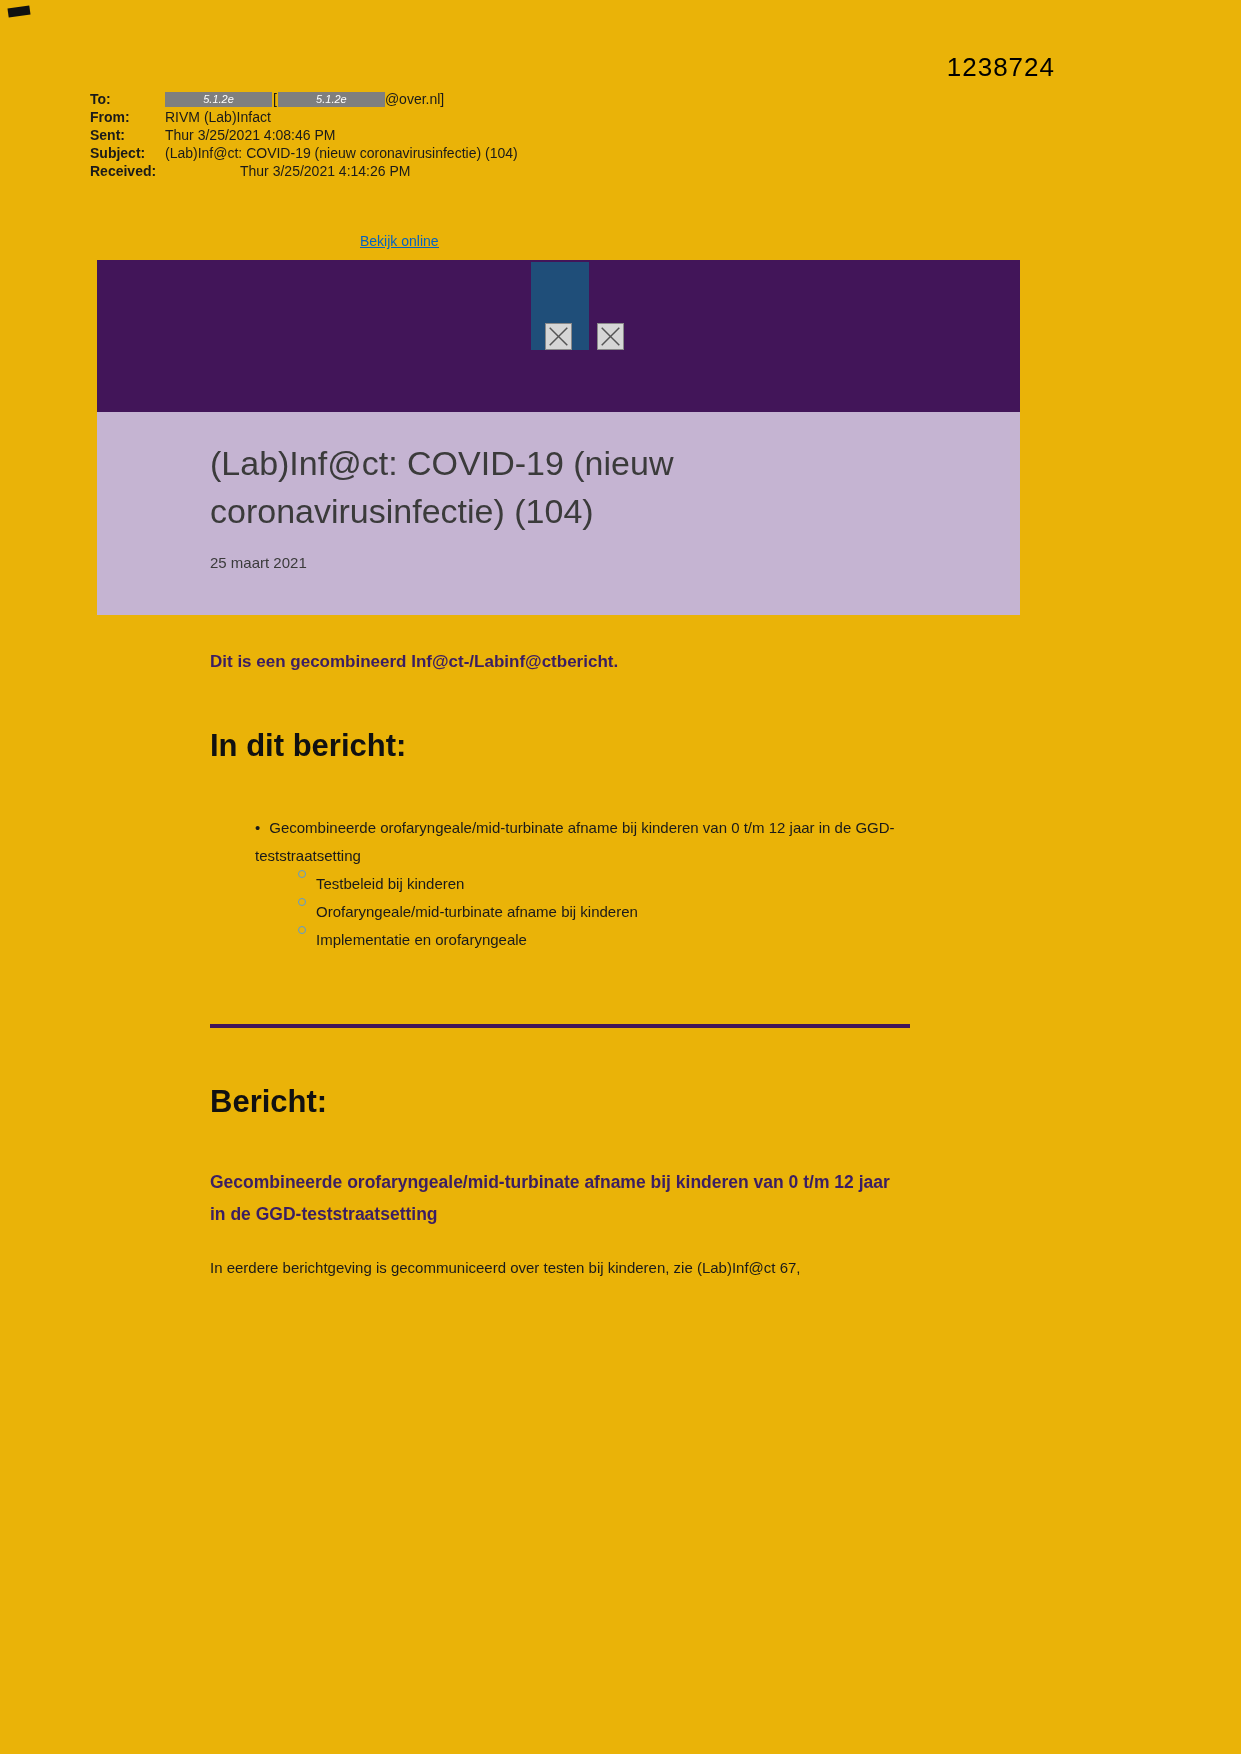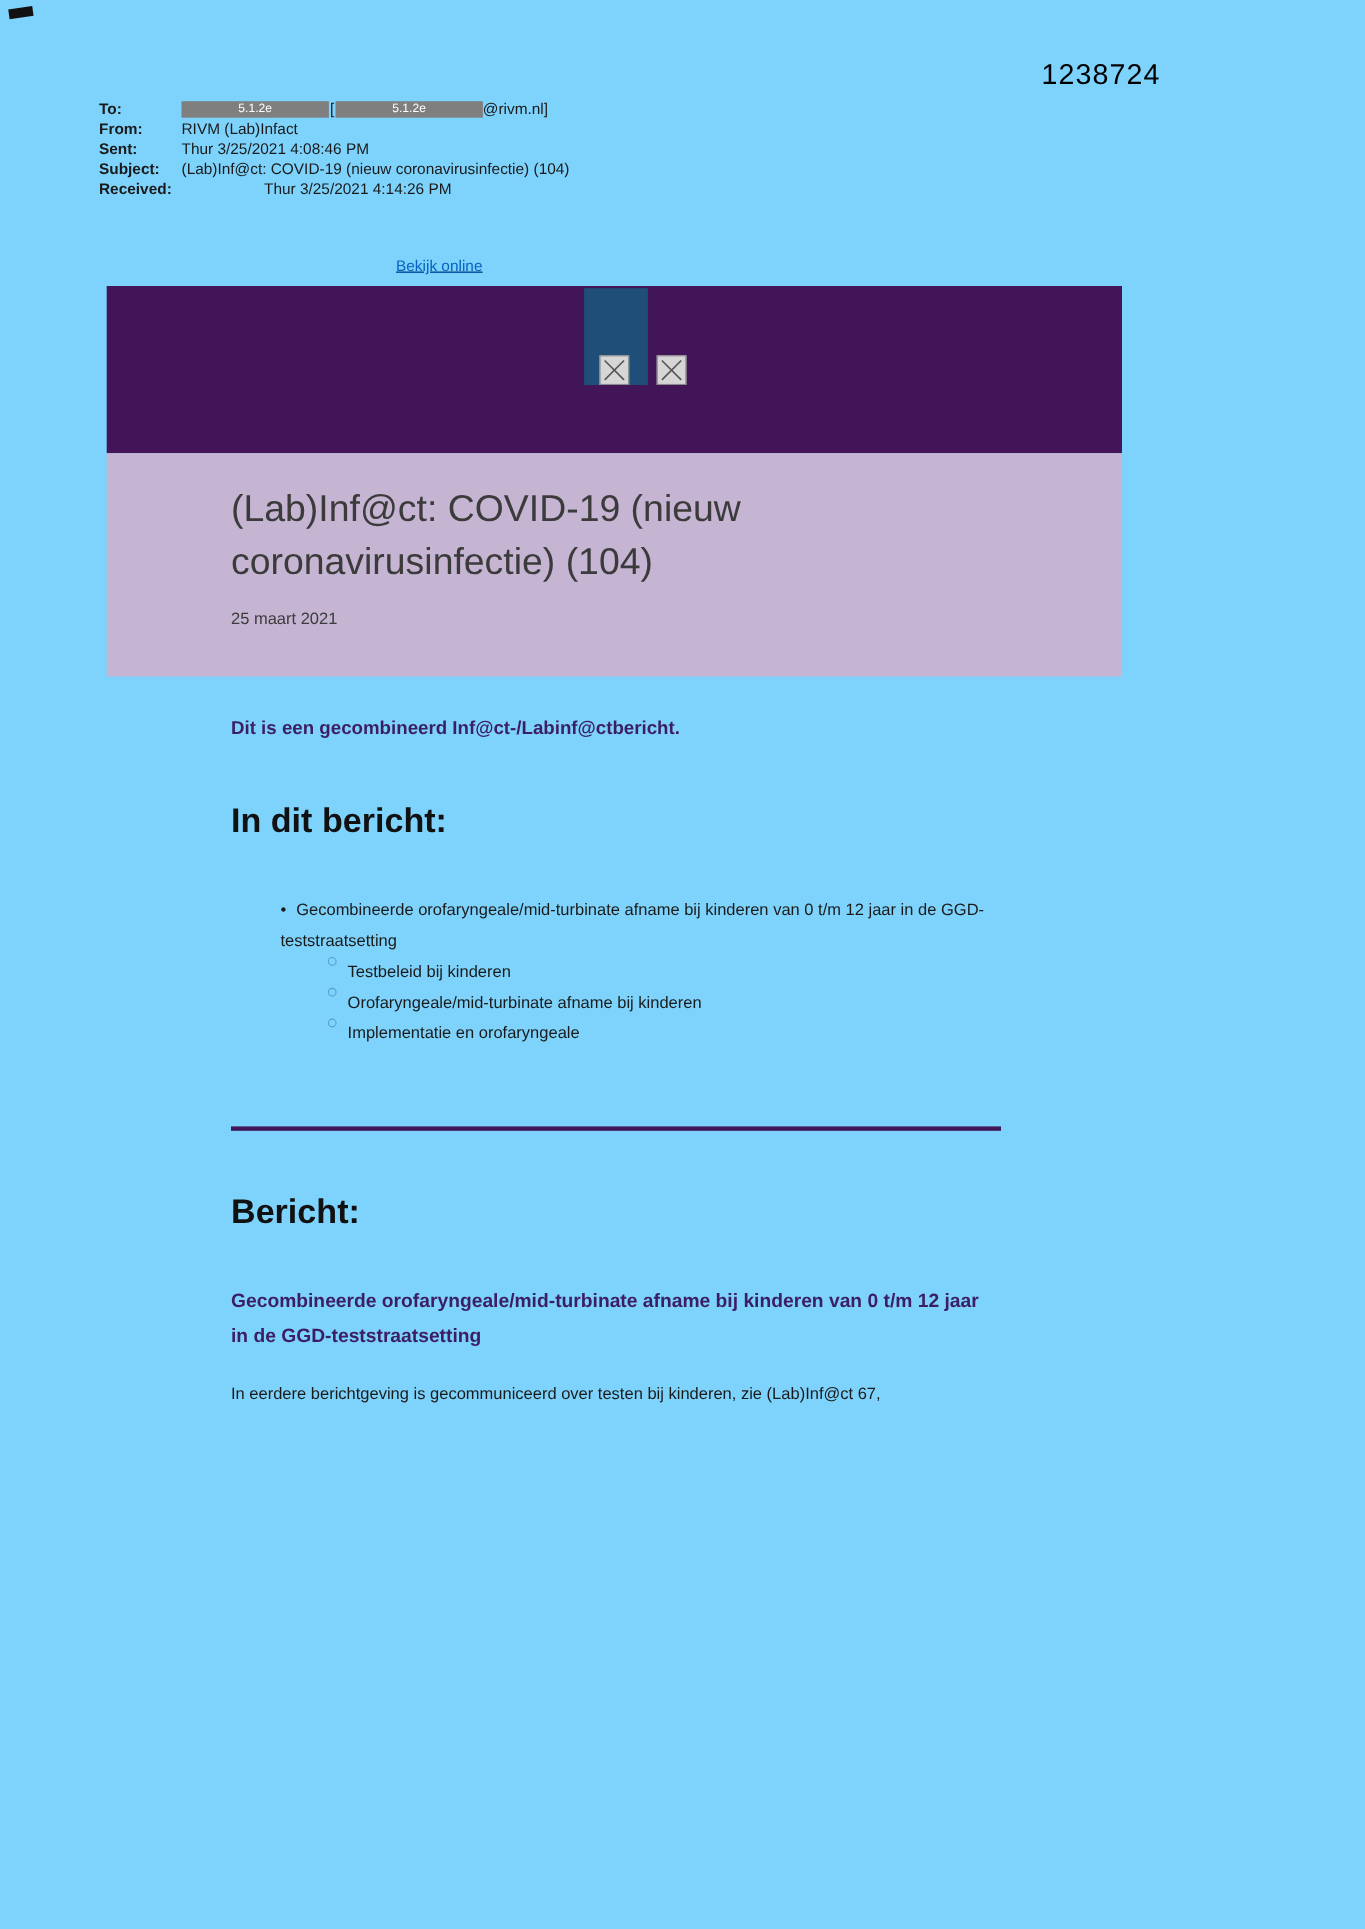--- a/index.html
+++ b/index.html
@@ -4,21 +4,21 @@
 <style>
   html, body {
     margin: 0;
     padding: 0;
     background: #ffffff;
   }
   .page {
     position: relative;
     width: 1241px;
     height: 1754px;
-    background: #7dd3fc;
+    background: #eab308;
     font-family: "Liberation Sans", sans-serif;
     color: #1a1a1a;
     overflow: hidden;
   }
   .corner-mark {
     position: absolute;
     left: 8px;
     top: 7px;
     width: 22px;
     height: 9px;
@@ -46,29 +46,30 @@
   .email-header .lbl {
     display: inline-block;
     width: 75px;
     font-weight: bold;
     flex: 0 0 75px;
   }
   .email-header .val { white-space: nowrap; }
   .email-header .val.indented { padding-left: 75px; }
   .redact {
     display: inline-block;
-    width: 134px;
+    width: 107px;
     height: 15px;
     line-height: 15px;
     background: #7f7f7f;
     color: #ffffff;
     font-size: 11px;
     text-align: center;
     vertical-align: middle;
     margin-top: -2px;
+    font-style: italic;
   }
   .bracket { display: inline-block; margin: 0 1px; }
   
   .view-online {
     position: absolute;
     left: 360px;
     top: 233px;
     font-size: 14px;
     text-decoration: underline;
   }
@@ -206,21 +207,21 @@
 
 <div class="page">
 
   <div class="corner-mark"></div>
 
   <div class="doc-number">1238724</div>
 
   <div class="email-header">
     <div class="row">
       <span class="lbl">To:</span>
-      <span class="val"><span class="redact">5.1.2e</span><span class="bracket">[</span><span class="redact">5.1.2e</span><span>@rivm.nl]</span></span>
+      <span class="val"><span class="redact">5.1.2e</span><span class="bracket">[</span><span class="redact">5.1.2e</span><span>@over.nl]</span></span>
     </div>
     <div class="row">
       <span class="lbl">From:</span>
       <span class="val">RIVM (Lab)Infact</span>
     </div>
     <div class="row">
       <span class="lbl">Sent:</span>
       <span class="val">Thur 3/25/2021 4:08:46 PM</span>
     </div>
     <div class="row">

